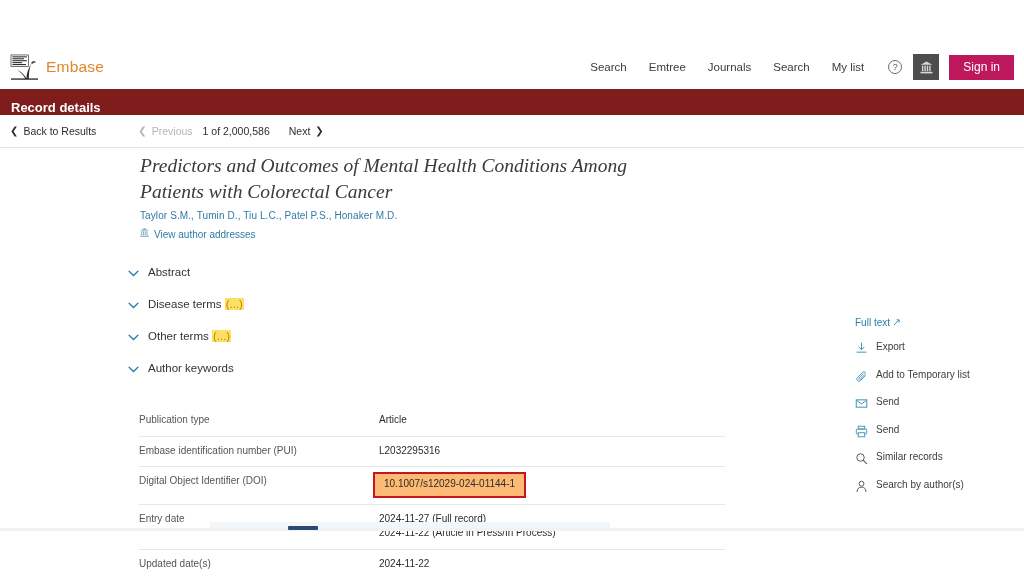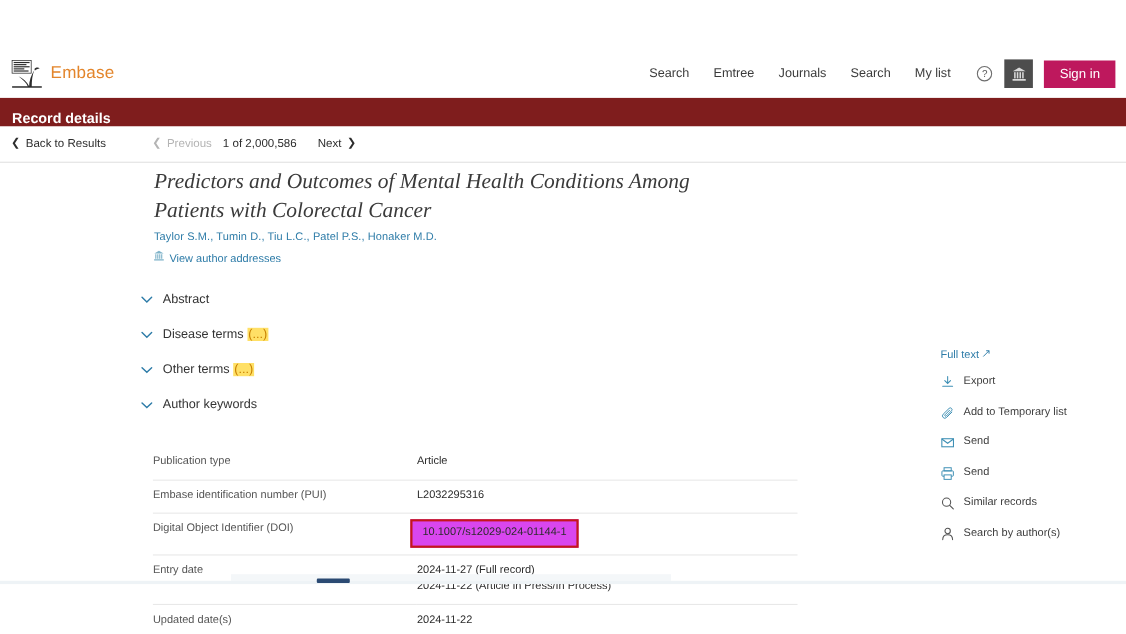--- a/index.html
+++ b/index.html
@@ -177,21 +177,21 @@
     vertical-align: top;
     line-height: 1.45;
   }
   .info-table td.k { width: 240px; color: #555555; }
   .info-table td.v { color: #2c2c2c; }
   .doi-val {
     display: inline-block;
     border: 2px solid #c4161c;
     padding: 3px 9px 4px;
     color: #2c2c2c;
-    background: #d946ef;
+    background: #fdba74;
     margin: -2px 0 -2px -6px;
   }
 
   
   .actions {
     position: absolute; left: 855px; top: 164px;
     width: 160px;
   }
   .fulltext-link {
     font-size: 10px;

